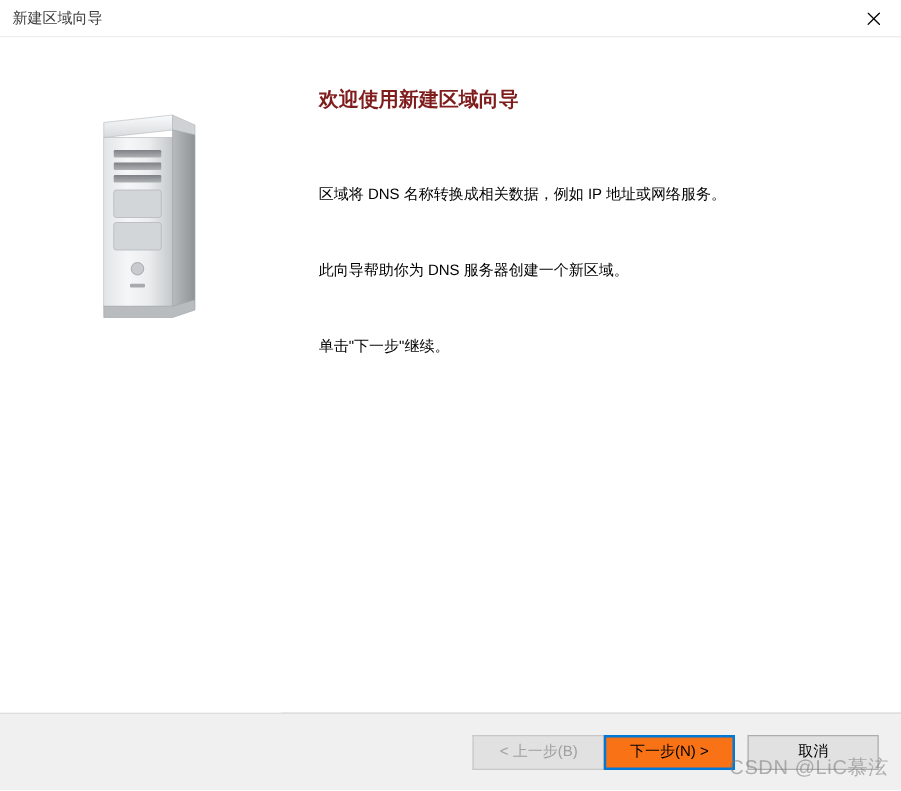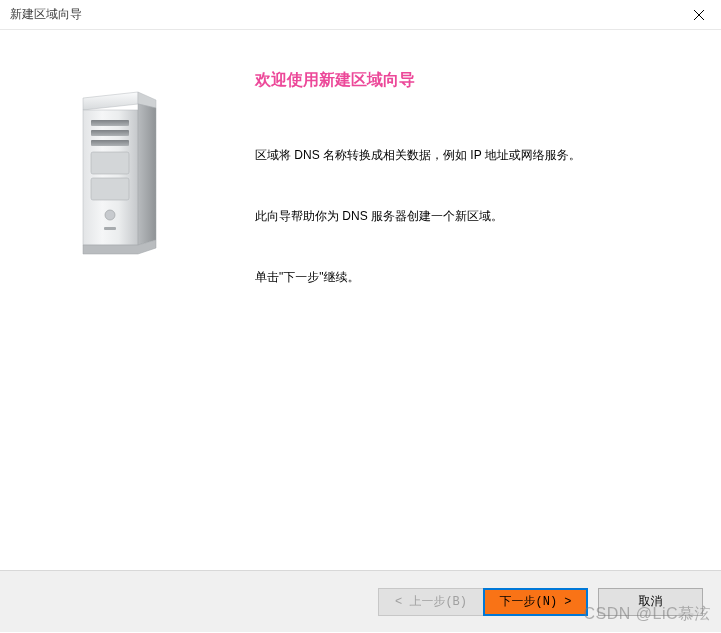--- a/index.html
+++ b/index.html
@@ -59,21 +59,21 @@
       height: 170px;
       position: relative;
     }
     .main-panel {
       flex: 1;
       padding: 40px 30px 20px 30px;
     }
     .wizard-heading {
       font-size: 16px;
       font-weight: bold;
-      color: #ec4899;
+      color: #7f1d1d;
       margin-bottom: 55px;
     }
     .wizard-text {
       font-size: 12px;
       color: #000;
       line-height: 1.6;
       margin-bottom: 42px;
     }
     .button-bar {
       height: 62px;
@@ -82,21 +82,21 @@
       justify-content: flex-end;
       padding: 0 18px;
       gap: 10px;
       background: #f0f0f0;
       border-top: 1px solid #d8d8d8;
     }
     .btn {
       min-width: 105px;
       height: 28px;
       font-size: 12px;
-      font-family: Liberation Mono, monospace;
+      font-family: Liberation Sans, sans-serif;
       background: #e1e1e1;
       border: 1px solid #adadad;
       cursor: pointer;
       color: #000;
       padding: 0 12px;
     }
     .btn-disabled {
       color: #a0a0a0;
       cursor: default;
       background: #e1e1e1;

